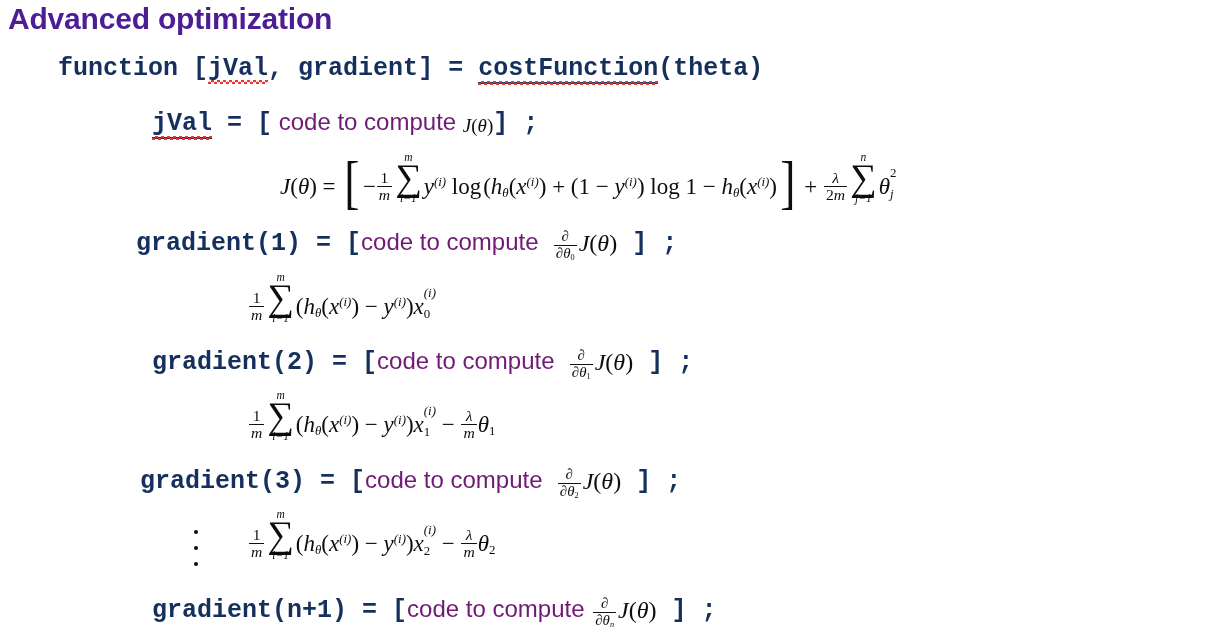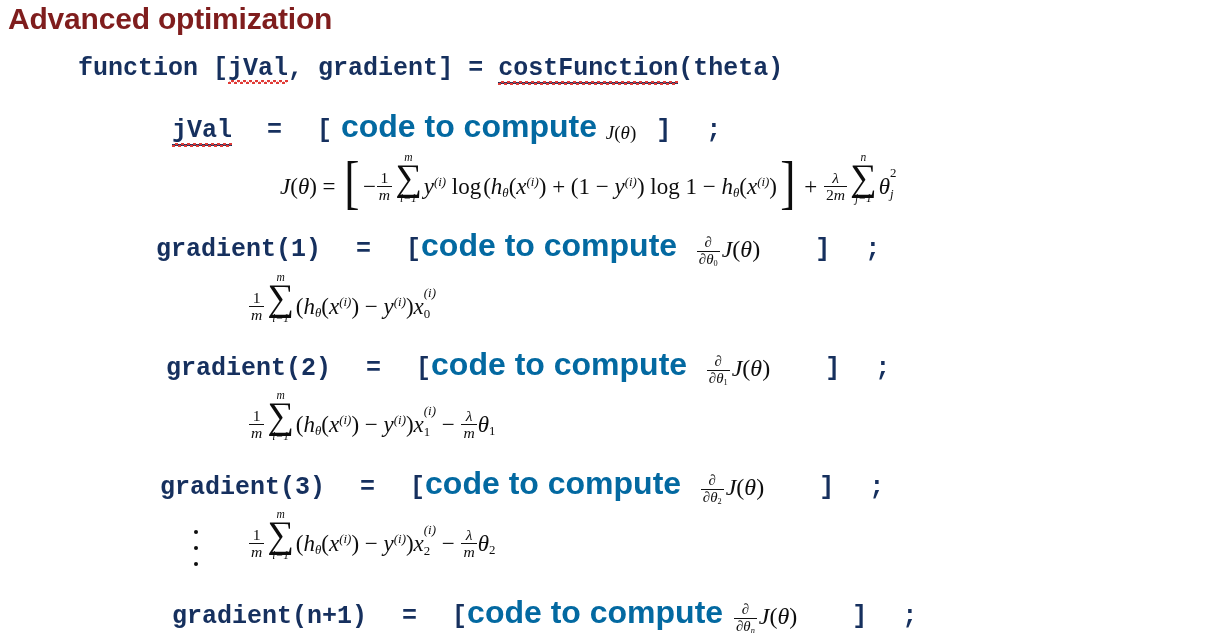--- a/index.html
+++ b/index.html
@@ -18,40 +18,39 @@
 
   
   .slide-title {
     position: absolute;
     left: 8px;
     top: 2px;
     font-family: "Liberation Sans", sans-serif;
     font-weight: bold;
     font-size: 30px;
     line-height: 34px;
-    color: #7f1d1d;
+    color: #4c1d95;
     letter-spacing: -0.2px;
     white-space: nowrap;
   }
 
   
   .row {
     position: absolute;
     white-space: nowrap;
     line-height: 1;
   }
 
   
   .code {
     font-family: "Liberation Mono", "DejaVu Sans Mono", monospace;
     font-weight: bold;
     font-size: 25px;
     color: #16305e;
     letter-spacing: 0px;
-    margin-left: 20px;
   }
 
   
   .squiggle {
     position: relative;
     display: inline-block;
   }
   .squiggle::after {
     content: "";
     position: absolute;
@@ -67,23 +66,23 @@
     pointer-events: none;
   }
   .uline {
     border-bottom: 2px solid #16305e;
     padding-bottom: 1px;
   }
 
   
   .prose {
     font-family: "Liberation Sans", sans-serif;
-    font-size: 32px;
-    color: #0369a1;
-    font-weight: bold;
+    font-size: 24px;
+    color: #701a75;
+    font-weight: normal;
   }
 
   
   .math {
     font-family: "Liberation Serif", "DejaVu Serif", serif;
     color: #0d0d0d;
     font-size: 19px;
     white-space: nowrap;
     display: inline-block;
     vertical-align: middle;
@@ -205,21 +204,21 @@
 </div>
 
 <div class="row" style="left:136px; top:229px;">
   <span class="code">gradient(1)</span><span class="code"> = </span><span class="code">[</span><span class="prose">code to compute</span><span class="prose">&nbsp;&nbsp;</span><span class="math" style="font-size:24px;"><span class="pfrac"><span class="num"><i>∂</i></span><span class="den"><i>∂θ</i><sub class="sbn">0</sub></span></span><i>J</i>(<i>θ</i>)</span><span class="code">&nbsp;</span><span class="code">]</span><span class="code"> ;</span>
 </div>
 
 <div class="row math" style="left:248px; top:272px; font-size:23px;">
   <span class="frac"><span class="num"><span class="mup">1</span></span><span class="den"><i>m</i></span></span><span class="sum"><span class="lim"><i>m</i></span><span class="sig">∑</span><span class="lim"><i>i</i>=1</span></span><span class="mup">(</span><i>h</i><sub class="sb">θ</sub><span class="mup">(</span><i>x</i><sup class="sp">(i)</sup><span class="mup">)</span> − <i>y</i><sup class="sp">(i)</sup><span class="mup">)</span><i>x</i><span class="updown"><span class="hi">(i)</span><span class="lo">0</span></span>
 </div>
 
-<div class="row" style="left:146px; top:348px;">
+<div class="row" style="left:152px; top:348px;">
   <span class="code">gradient(2)</span><span class="code"> = </span><span class="code">[</span><span class="prose">code to compute</span><span class="prose">&nbsp;&nbsp;</span><span class="math" style="font-size:24px;"><span class="pfrac"><span class="num"><i>∂</i></span><span class="den"><i>∂θ</i><sub class="sbn">1</sub></span></span><i>J</i>(<i>θ</i>)</span><span class="code">&nbsp;</span><span class="code">]</span><span class="code"> ;</span>
 </div>
 
 <div class="row math" style="left:248px; top:390px; font-size:23px;">
   <span class="frac"><span class="num"><span class="mup">1</span></span><span class="den"><i>m</i></span></span><span class="sum"><span class="lim"><i>m</i></span><span class="sig">∑</span><span class="lim"><i>i</i>=1</span></span><span class="mup">(</span><i>h</i><sub class="sb">θ</sub><span class="mup">(</span><i>x</i><sup class="sp">(i)</sup><span class="mup">)</span> − <i>y</i><sup class="sp">(i)</sup><span class="mup">)</span><i>x</i><span class="updown"><span class="hi">(i)</span><span class="lo">1</span></span> − <span class="frac"><span class="num"><i>λ</i></span><span class="den"><i>m</i></span></span><i>θ</i><sub class="sbn">1</sub>
 </div>
 
 <div class="row" style="left:140px; top:467px;">
   <span class="code">gradient(3)</span><span class="code"> = </span><span class="code">[</span><span class="prose">code to compute</span><span class="prose">&nbsp;&nbsp;</span><span class="math" style="font-size:24px;"><span class="pfrac"><span class="num"><i>∂</i></span><span class="den"><i>∂θ</i><sub class="sbn">2</sub></span></span><i>J</i>(<i>θ</i>)</span><span class="code">&nbsp;</span><span class="code">]</span><span class="code"> ;</span>
 </div>

